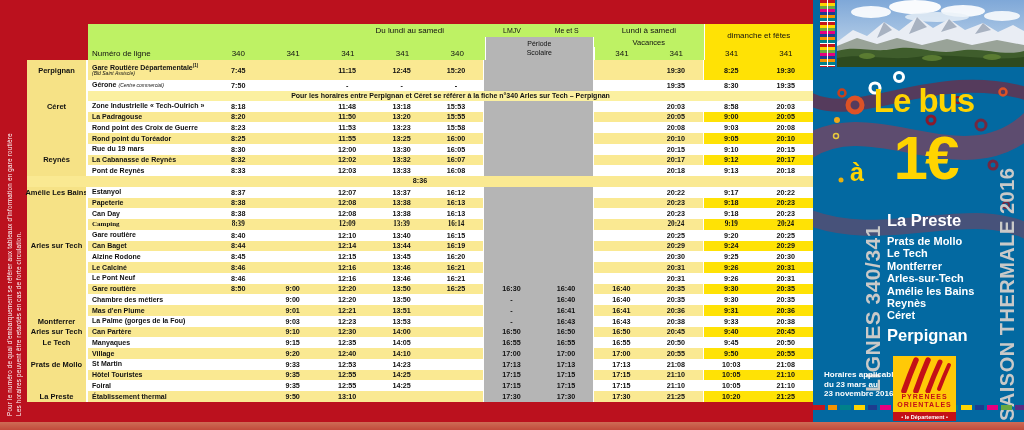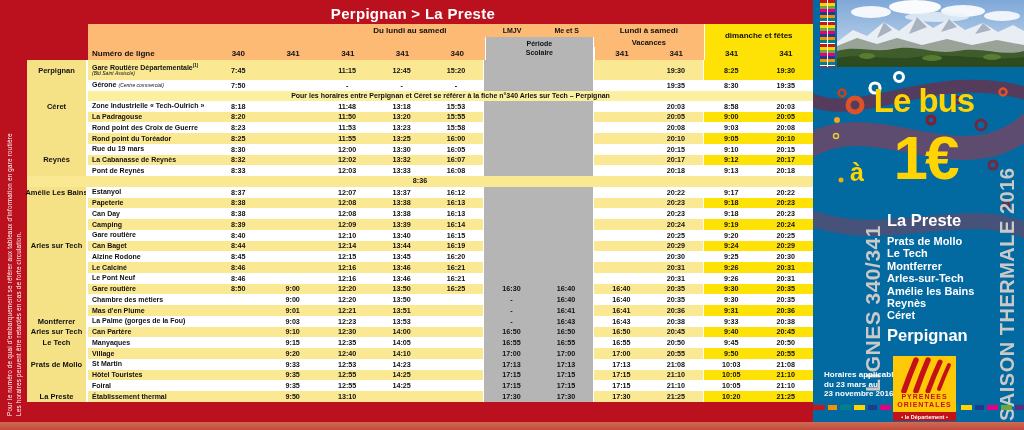--- a/index.html
+++ b/index.html
@@ -4,23 +4,23 @@
 <style>
   html,body{margin:0;padding:0;background:#666}
   .page{position:relative;width:1024px;height:430px;background:#BB111E;overflow:hidden;
         font-family:"Liberation Sans",sans-serif;color:#111}
 
   
   .title{position:absolute;left:88px;top:5px;width:650px;text-align:center;
          color:#fff;font-size:15px;font-weight:bold;letter-spacing:.3px}
 
   
-  .thead{position:absolute;left:88px;top:24px;width:725px;height:36px;background:#fdba74;
+  .thead{position:absolute;left:88px;top:24px;width:725px;height:36px;background:#bef264;
          display:grid;grid-template-columns:123px repeat(11,1fr);grid-template-rows:13px 10px 13px;
-         font-weight:bold}
+         font-weight:normal}
   .hc{display:flex;align-items:center;justify-content:center;font-size:8px}
   .h-group1{grid-column:2/7;grid-row:1;padding-left:124px}
   .h-lmjv{grid-column:7;grid-row:1;font-size:7px}
   .h-mes{grid-column:8;grid-row:1;font-size:7px}
   .h-periode{grid-column:7/9;grid-row:2/4;background:#B5B5B5;border-left:1px solid #fff;border-right:1px solid #fff;
              display:flex;flex-direction:column;align-items:center;justify-content:center;
              font-size:7px;line-height:8.5px}
   .h-g3a{grid-column:9/11;grid-row:1}
   .h-g3b{grid-column:9/11;grid-row:2;font-size:7.5px}
   .h-dim{grid-column:11/13;grid-row:1/4;background:#FFE205;border-left:1px solid #fff;
@@ -90,21 +90,20 @@
   .logo-banner{width:63px;height:9px;background:#C41017;color:#fff;font-size:5.5px;font-weight:bold;
                display:flex;align-items:center;justify-content:center}
   .bottom-strip{position:absolute;left:0;top:422px;width:1024px;height:8px;
                 background:linear-gradient(180deg,#CE6B55,#C14B3C)}
 </style>
 </head>
 <body>
 
 <div class="page">
 
-  <div class="title">Perpignan &gt; La Preste</div>
 
   <div class="vnote vnote1">Pour le numéro de quai d'embarquement se référer aux tableaux d'information en gare routière</div>
   <div class="vnote vnote2">Les horaires peuvent être retardés en cas de forte circulation.</div>
 
   <div class="thead">
     <div class="hc h-group1">Du lundi au samedi</div>
     <div class="hc h-lmjv">LMJV</div>
     <div class="hc h-mes">Me et S</div>
     <div class="h-periode">
       <span>Période</span>
@@ -363,21 +362,21 @@
         <div class="cell-time bg-w">12:08</div>
         <div class="cell-time bg-w">13:38</div>
         <div class="cell-time bg-w">16:13</div>
         <div class="cell-time bg-gray bl-white"></div>
         <div class="cell-time bg-gray"></div>
         <div class="cell-time bg-w bl-white"></div>
         <div class="cell-time bg-w">20:23</div>
         <div class="cell-time bg-w bl-white">9:18</div>
         <div class="cell-time bg-w">20:23</div>
       </div>
-      <div class="trow" style="height: 10.75px;">
+      <div class="trow" style="height: 10.75px; font-family: Liberation Serif, serif;">
         <div class="cell-station"></div>
         <div class="cell-gap"></div>
         <div class="cell-stop bg-y">
           <span><span>Camping</span></span>
         </div>
         <div class="cell-time bg-y">8:39</div>
         <div class="cell-time bg-y"></div>
         <div class="cell-time bg-y">12:09</div>
         <div class="cell-time bg-y">13:39</div>
         <div class="cell-time bg-y">16:14</div>

